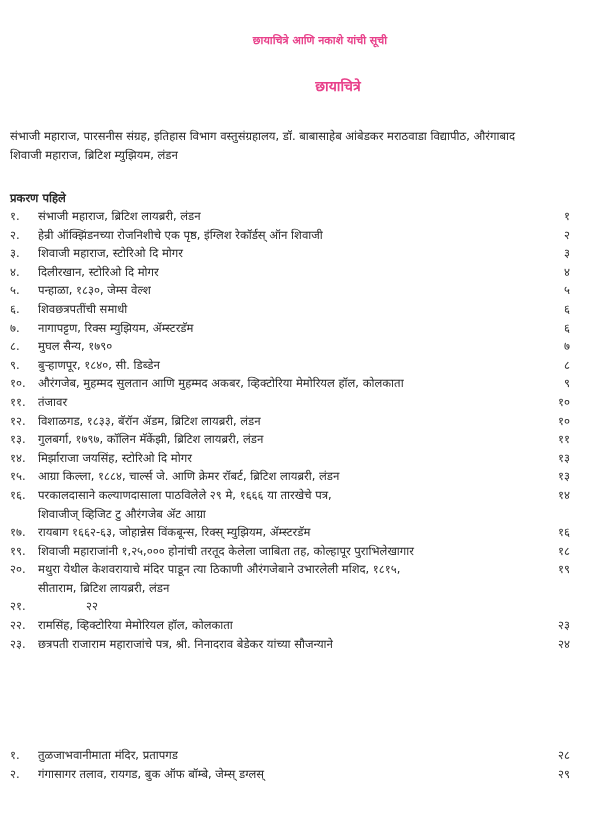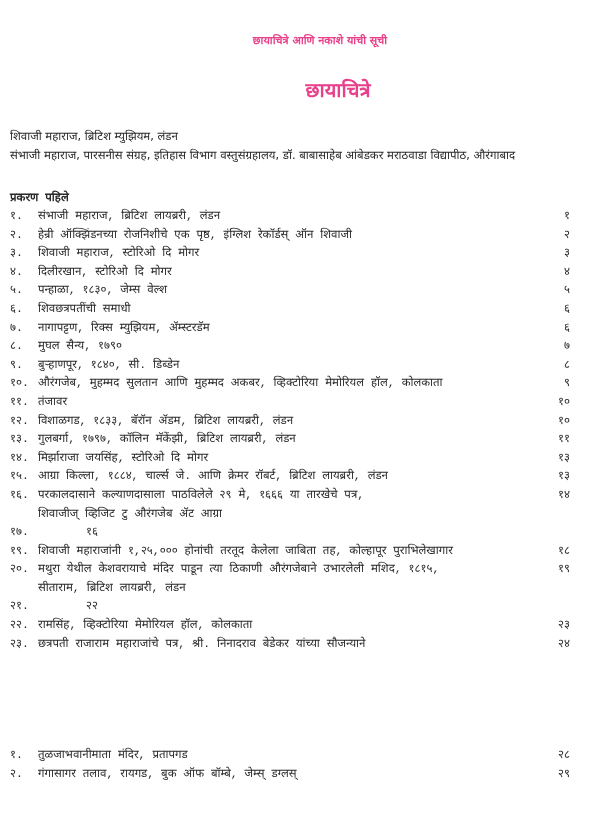--- a/index.html
+++ b/index.html
@@ -6,38 +6,38 @@
   body {
     width: 600px; height: 826px; position: relative; overflow: hidden;
     font-family: "DejaVu Sans", "Liberation Sans", sans-serif;
     color: #2a2a2a;
   }
   .title {
     position: absolute; left: 0; right: 0; text-align: center;
     color: #e8408a; font-weight: bold;
   }
   .title.main { top: 32px; font-size: 11px; padding-left: 40px; }
-  .title.sub { top: 76px; font-size: 20px; padding-left: 40px; margin-left: 36px; }
+  .title.sub { top: 76px; font-size: 14px; padding-left: 40px; margin-left: 36px; }
   .intro { position: absolute; left: 10px; top: 127px; font-size: 11.5px; line-height: 19px; }
-  .section { position: absolute; left: 10px; width: 580px; font-family: Liberation Mono, monospace; }
+  .section { position: absolute; left: 10px; width: 580px; }
   .section-heading { font-size: 11.5px; font-weight: bold; line-height: 18px; }
   .entry { display: flex; font-size: 11.5px; line-height: 18.6px; }
   .entry .num { width: 28px; flex: none; }
   .entry .text { flex: 1; white-space: pre-line; }
   .entry .page { width: 60px; flex: none; text-align: right; padding-right: 20px; }
 </style>
 </head>
 <body>
 
 <div class="title main">छायाचित्रे आणि नकाशे यांची सूची</div>
 <div class="title sub">छायाचित्रे</div>
 
 <div class="intro">
+  <div>संभाजी महाराज, पारसनीस संग्रह, इतिहास विभाग वस्तुसंग्रहालय, डॉ. बाबासाहेब आंबेडकर मराठवाडा विद्यापीठ, औरंगाबाद</div>
   <div>शिवाजी महाराज, ब्रिटिश म्युझियम, लंडन</div>
-  <div>संभाजी महाराज, पारसनीस संग्रह, इतिहास विभाग वस्तुसंग्रहालय, डॉ. बाबासाहेब आंबेडकर मराठवाडा विद्यापीठ, औरंगाबाद</div>
 </div>
 
 <div class="section" id="sec0" style="top:189px;">
   <div class="section-heading">प्रकरण पहिले</div>
   <div class="entries">
       <div class="entry">
         <span class="num">१.</span>
         <span class="text">संभाजी महाराज, ब्रिटिश लायब्ररी, लंडन</span>
         <span class="page">१</span>
       </div>
@@ -112,20 +112,21 @@
         <span class="page">१३</span>
       </div>
       <div class="entry">
         <span class="num">१६.</span>
         <span class="text">परकालदासाने कल्याणदासाला पाठविलेले २९ मे, १६६६ या तारखेचे पत्र,
 शिवाजीज् व्हिजिट टु औरंगजेब ॲट आग्रा</span>
         <span class="page">१४</span>
       </div>
       <div class="entry">
         <span class="num">१७.</span>
+        <span class="text">रायबाग १६६२-६३, जोहान्नेस विंकबून्स, रिक्स् म्युझियम, ॲम्स्टरडॅम</span>
         <span class="page">१६</span>
       </div>
       <div class="entry">
         <span class="num">१९.</span>
         <span class="text">शिवाजी महाराजांनी १,२५,००० होनांची तरतूद केलेला जाबिता तह, कोल्हापूर पुराभिलेखागार</span>
         <span class="page">१८</span>
       </div>
       <div class="entry">
         <span class="num">२०.</span>
         <span class="text">मथुरा येथील केशवरायाचे मंदिर पाडून त्या ठिकाणी औरंगजेबाने उभारलेली मशिद, १८१५,

